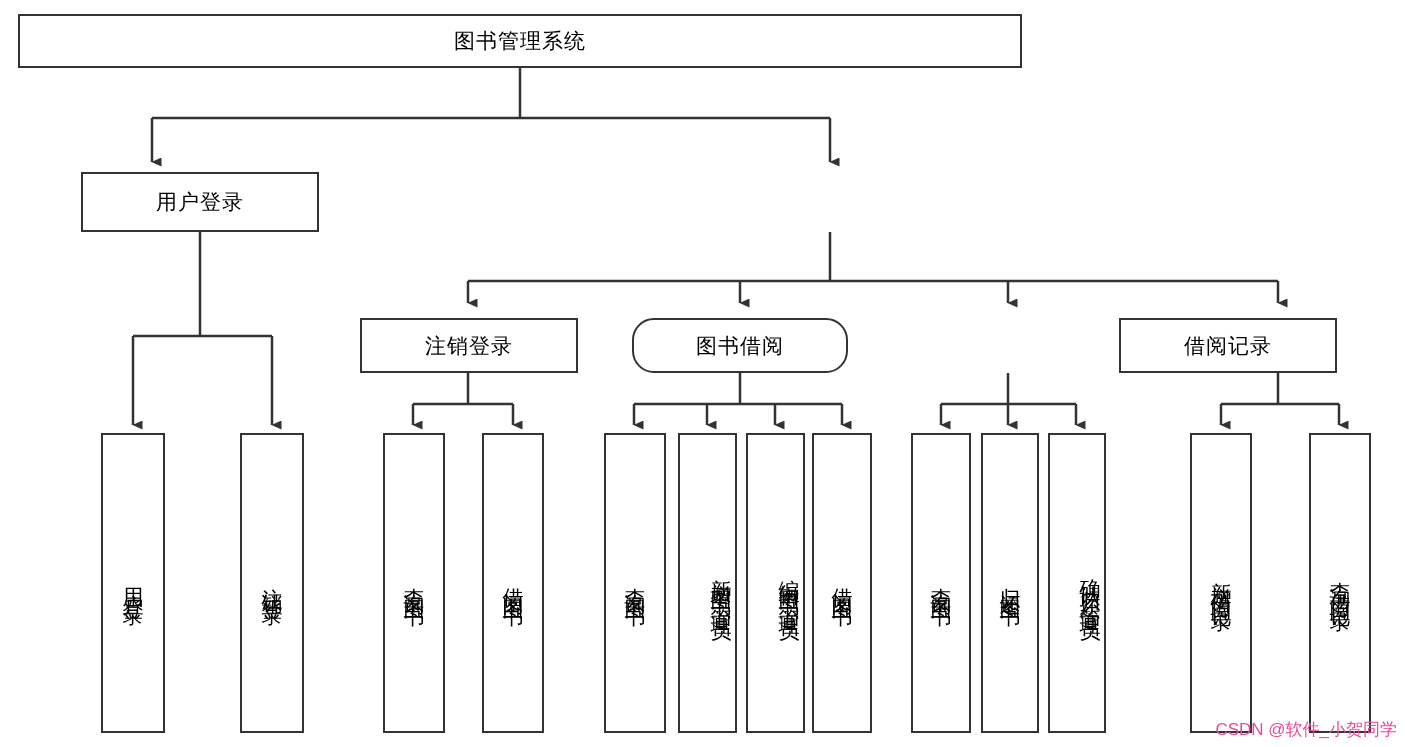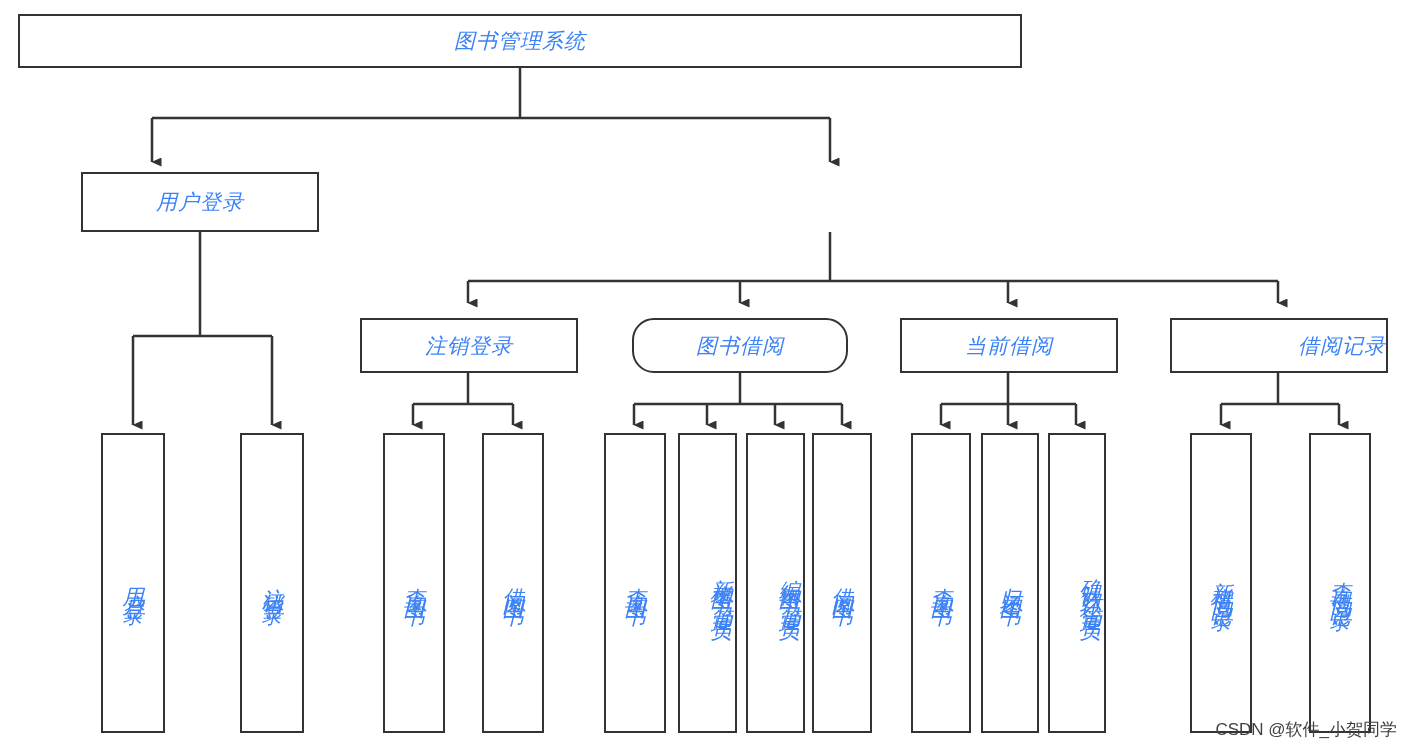--- a/index.html
+++ b/index.html
@@ -2,28 +2,28 @@
 <html><head>
 <meta charset="utf-8">
 <style>
   html,body{margin:0;padding:0;background:#ffffff;}
   body{width:1405px;height:747px;overflow:hidden;
        font-family:"Liberation Sans","DejaVu Sans",sans-serif;}
   #stage{position:relative;width:1405px;height:747px;background:#fff;}
   svg.wires{position:absolute;left:0;top:0;width:1405px;height:747px;}
   .node{position:absolute;box-sizing:border-box;background:#ffffff;
         border:2.5px solid #333333;display:flex;align-items:center;
-        justify-content:center;color:#3b82f6;font-style:italic;}
+        justify-content:center;color:#000000;}
   .node.h{font-size:21px;letter-spacing:1px;}
   .node.v{writing-mode:vertical-rl;text-orientation:upright;
           font-size:21px;letter-spacing:6px;padding-top:12px;
           align-items:flex-start;justify-content:center;}
   .node.v.mid{align-items:center;padding-top:0;}
   .watermark{position:absolute;right:8px;bottom:6px;font-size:17px;
-             color:#404040;white-space:nowrap;}
+             color:#ec4899;white-space:nowrap;}
 </style>
 </head>
 <body>
 
 <div id="stage">
 
   <svg class="wires" viewBox="0 0 1405 747">
     <defs>
       <marker id="arw" markerWidth="9" markerHeight="10" refX="4.5" refY="9.5" orient="auto" markerUnits="userSpaceOnUse">
         <path d="M0,0 L9,0 L4.5,10 Z" fill="#333333"></path>
@@ -80,24 +80,21 @@
   <div class="node h" style="left:81px;top:172px;width:238px;height:60px;">
     <span>用户登录</span>
   </div>
 
   <div class="node h" style="left:360px;top:318px;width:218px;height:55px;">
     <span>注销登录</span>
   </div>
   <div class="node h" style="left:632px;top:318px;width:216px;height:55px;border-radius:22px;">
     <span>图书借阅</span>
   </div>
-  <div class="node h" style="left:900px;top:318px;width:218px;height:55px;">
-    <span>当前借阅</span>
-  </div>
-  <div class="node h" style="left:1170px;top:318px;width:218px;height:55px;justify-content:flex-end;">
+  <div class="node h" style="left:1119px;top:318px;width:218px;height:55px;">
     <span>借阅记录</span>
   </div>
 
   <div class="node v mid" style="left:101px;top:433px;width:64px;height:300px;">
     <span>用户登录</span>
   </div>
   <div class="node v mid" style="left:240px;top:433px;width:64px;height:300px;">
     <span>注销登录</span>
   </div>
 

